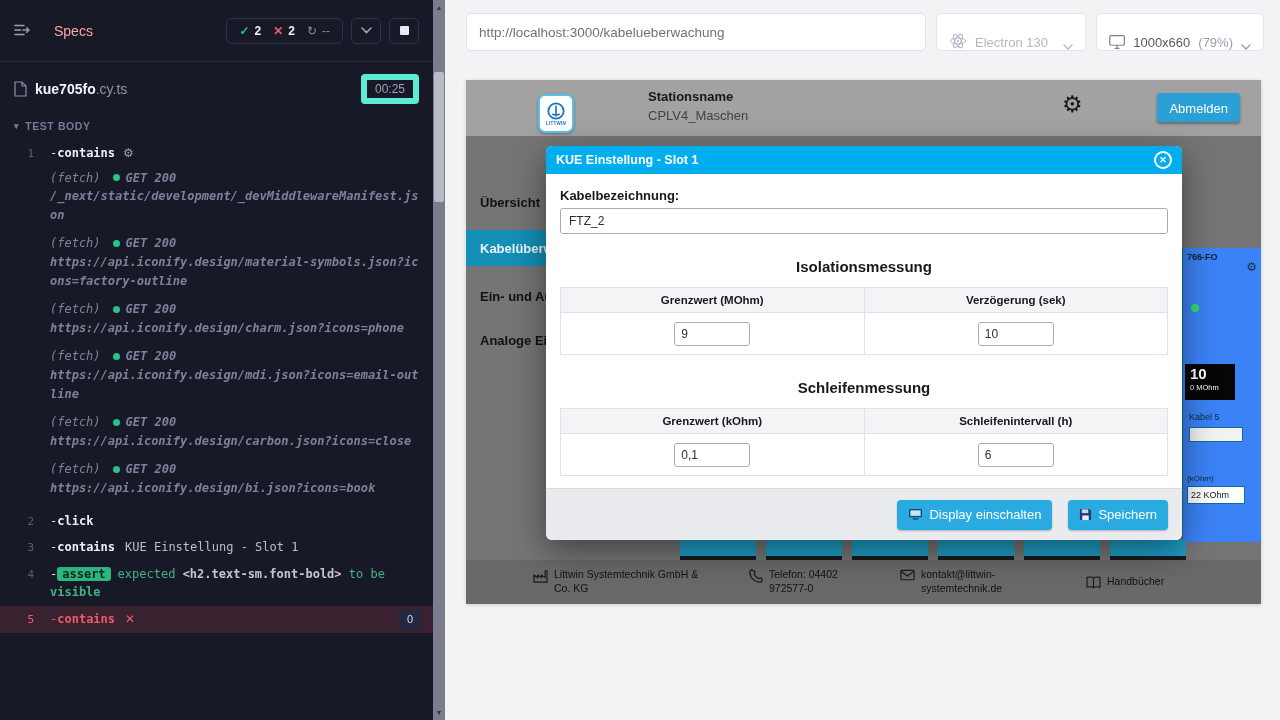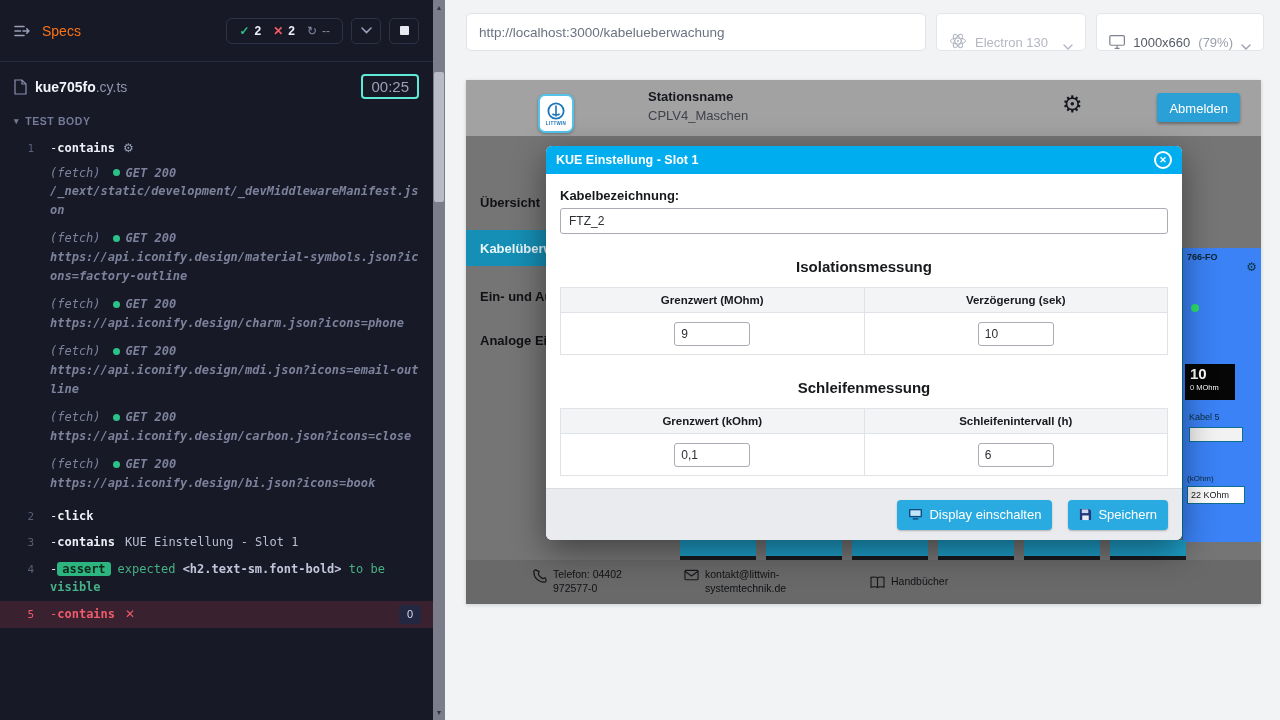--- a/index.html
+++ b/index.html
@@ -2,38 +2,38 @@
 <html><head>
 <meta charset="utf-8">
 <style>
   *{margin:0;padding:0;box-sizing:border-box}
   html,body{width:1280px;height:720px;overflow:hidden}
   body{font-family:"Liberation Sans",sans-serif;display:flex;background:#f2f3f5}
 
   
   .reporter{width:433px;flex-shrink:0;background:#171926;color:#e6e9f4;display:flex;flex-direction:column;overflow:hidden}
   .rep-header{height:62px;display:flex;align-items:center;justify-content:space-between;padding:0 14px;border-bottom:1px solid #262b3f}
-  .specs-btn{display:flex;align-items:center;gap:12px;color:#f97316;font-size:14px;cursor:pointer}
+  .specs-btn{display:flex;gap:24px;color:#fca5a5;font-size:14px;cursor:pointer}
   .rep-header-right{display:flex;align-items:center;gap:8px}
   .stats{display:flex;align-items:center;gap:12px;border:1px solid #2e3247;border-radius:6px;padding:5px 12px;font-size:12px}
   .stat{display:flex;align-items:center;gap:5px}
   .ic{font-size:12px;line-height:1}
   .ic.check{color:#2bc289;font-weight:bold}
   .ic.cross{color:#f05a63;font-weight:bold}
   .ic.refresh{color:#878ca6}
   .stat-num{color:#eef0f8;font-weight:bold}
   .stat-num.dim{color:#878ca6;font-weight:normal}
   .icon-btn{width:30px;height:26px;background:transparent;border:1px solid #2e3247;border-radius:5px;display:flex;align-items:center;justify-content:center;cursor:pointer}
   .stop-square{width:9px;height:9px;background:#e8eaf2;border-radius:1px;display:block}
 
   .spec-row{display:flex;align-items:center;justify-content:space-between;padding:12px 14px 8px}
   .spec-left{display:flex;align-items:center;gap:8px;font-size:14px}
   .spec-name{font-weight:bold;color:#f2f4fb}
   .spec-ext{color:#9095ad}
-  .duration-pill{border:2px solid #5eead4;border-radius:4px;padding:2px 8px;font-size:15px;color:#9ba0b8}
+  .duration-pill{border:6px solid #5eead4;border-radius:4px;padding:2px 8px;font-size:12px;color:#9ba0b8}
 
   .section-row{display:flex;align-items:center;gap:6px;padding:8px 14px;color:#747a97;font-size:10.5px;font-weight:bold;letter-spacing:.6px;cursor:pointer}
   .caret{font-size:9px;color:#747a97}
 
   .cmd-list{font-family:"DejaVu Sans Mono",monospace;font-size:12px;line-height:1.55;flex:1;overflow:hidden;padding-bottom:6px}
   .cmd-row{display:flex;align-items:flex-start;padding:4px 0;cursor:pointer}
   .cmd-num{width:50px;flex-shrink:0;text-align:right;padding-right:16px;color:#5a5f78;font-size:11px;padding-top:1px}
   .cmd-body{flex:1;padding-right:12px;word-break:break-word}
   .dash{color:#e6e9f4}
   .cmd-method{font-weight:bold;color:#eef0f8}
@@ -342,20 +342,26 @@
 
       <div class="sliver" style="left:214px"></div>
       <div class="sliver" style="left:300px"></div>
       <div class="sliver" style="left:386px"></div>
       <div class="sliver" style="left:472px"></div>
       <div class="sliver" style="left:558px"></div>
       <div class="sliver" style="left:644px"></div>
     </div>
 
     <div class="app-footer">
+      <div class="foot-item ft-company">
+        <svg width="15" height="14" viewBox="0 0 16 15" fill="none" stroke="#16181c" stroke-width="1.2">
+            <path d="M1 14V6.5l4 2.8V6.5l4 2.8V6.5l4 2.8V2h2v12H1z"></path>
+          </svg>
+        <span>Littwin Systemtechnik GmbH &amp; Co. KG</span>
+      </div>
       <div class="foot-item ft-phone">
         <svg width="14" height="14" viewBox="0 0 16 16" fill="none" stroke="#16181c" stroke-width="1.4">
             <path d="M3 1C2 1 1 2 1 3c0 7 5 12 12 12 1 0 2-1 2-2l-1-3-3 1c-2-1-4-3-5-5l1-3z" stroke-linejoin="round"></path>
           </svg>
         <span>Telefon: 04402 972577-0</span>
       </div>
       <div class="foot-item ft-email">
         <svg width="15" height="12" viewBox="0 0 16 12" fill="none" stroke="#16181c" stroke-width="1.2">
             <rect x="1" y="1" width="14" height="10" rx="1"></rect>
             <path d="M1 2l7 5 7-5"></path>

